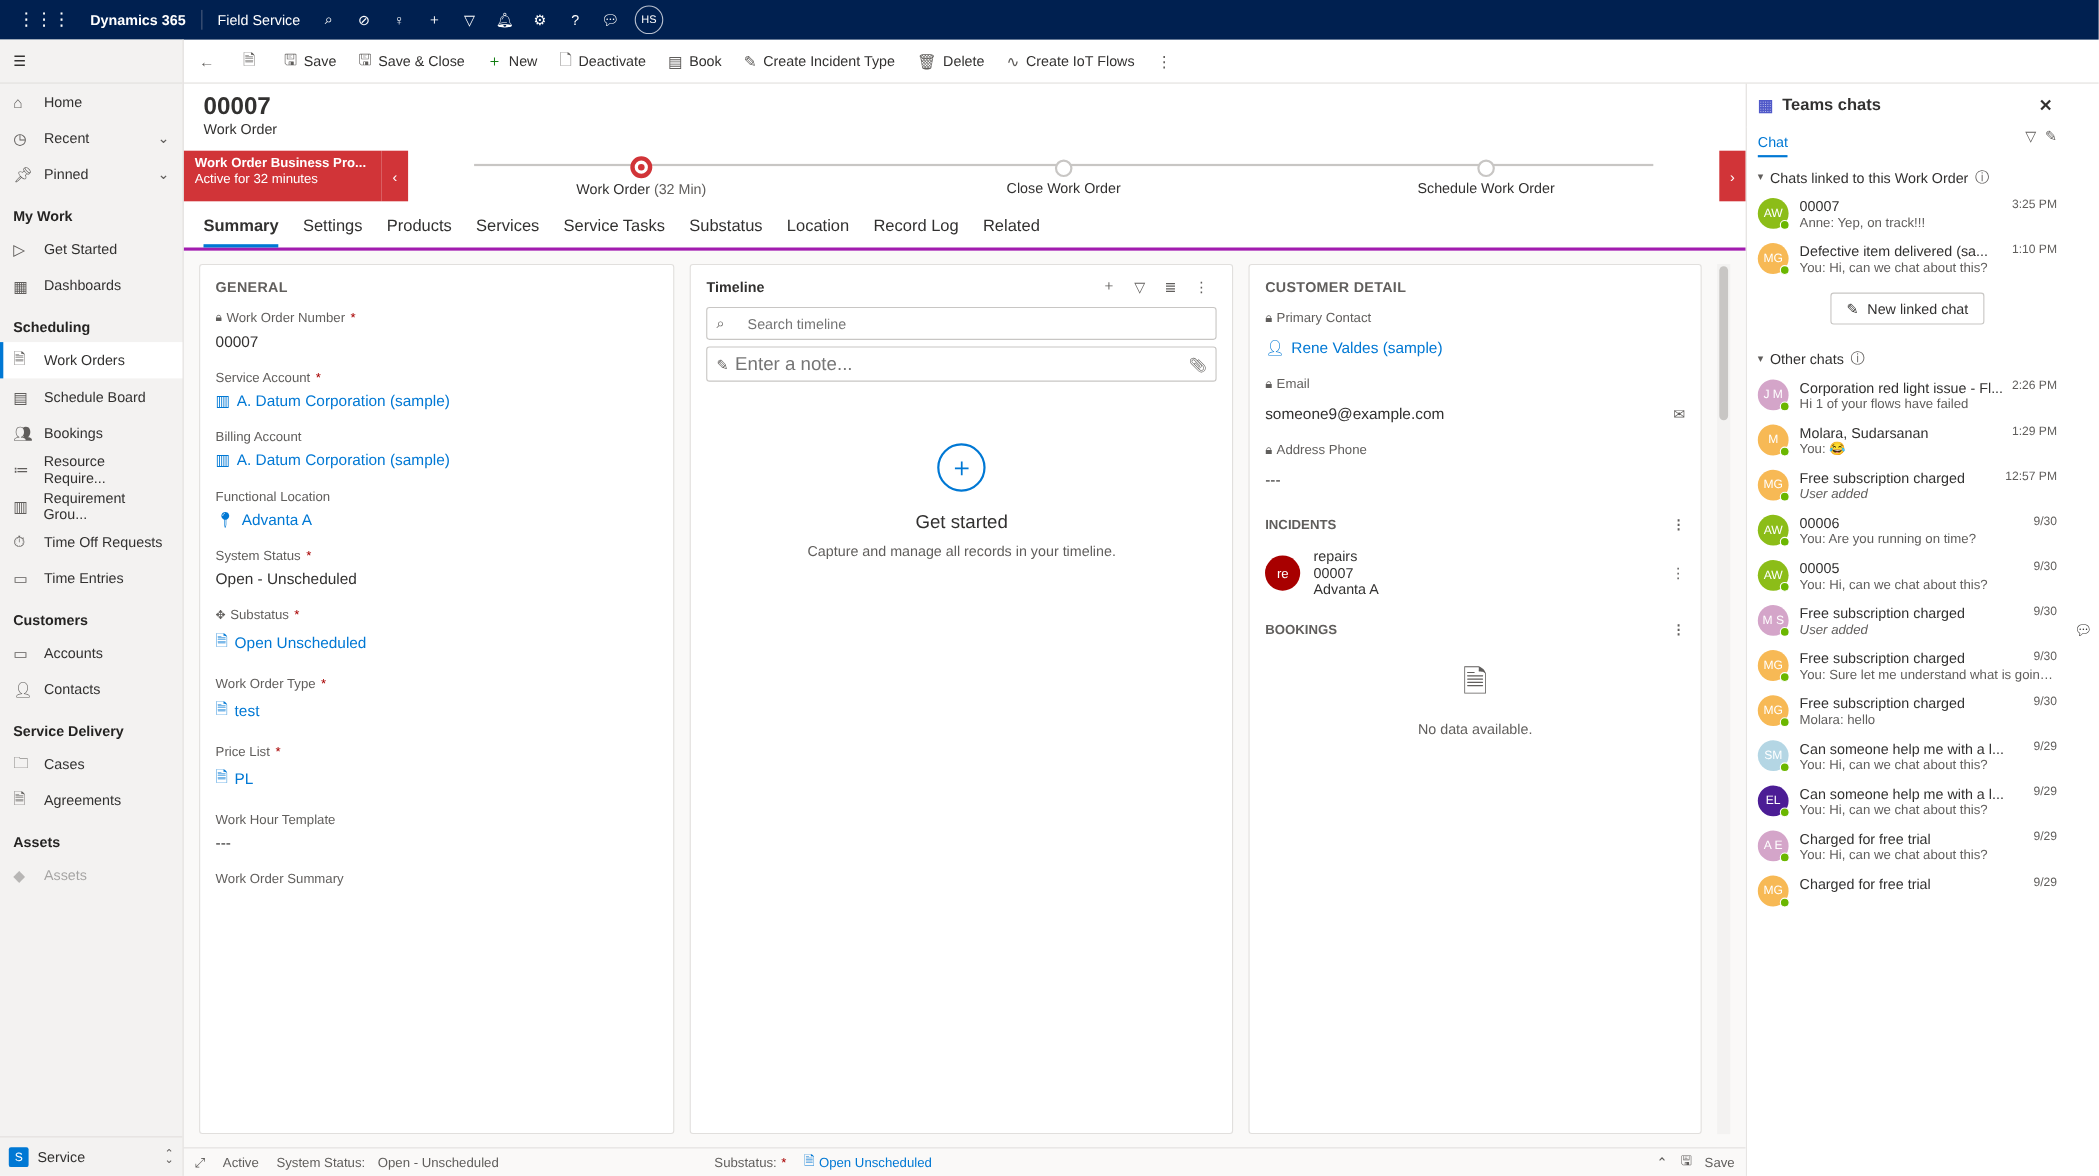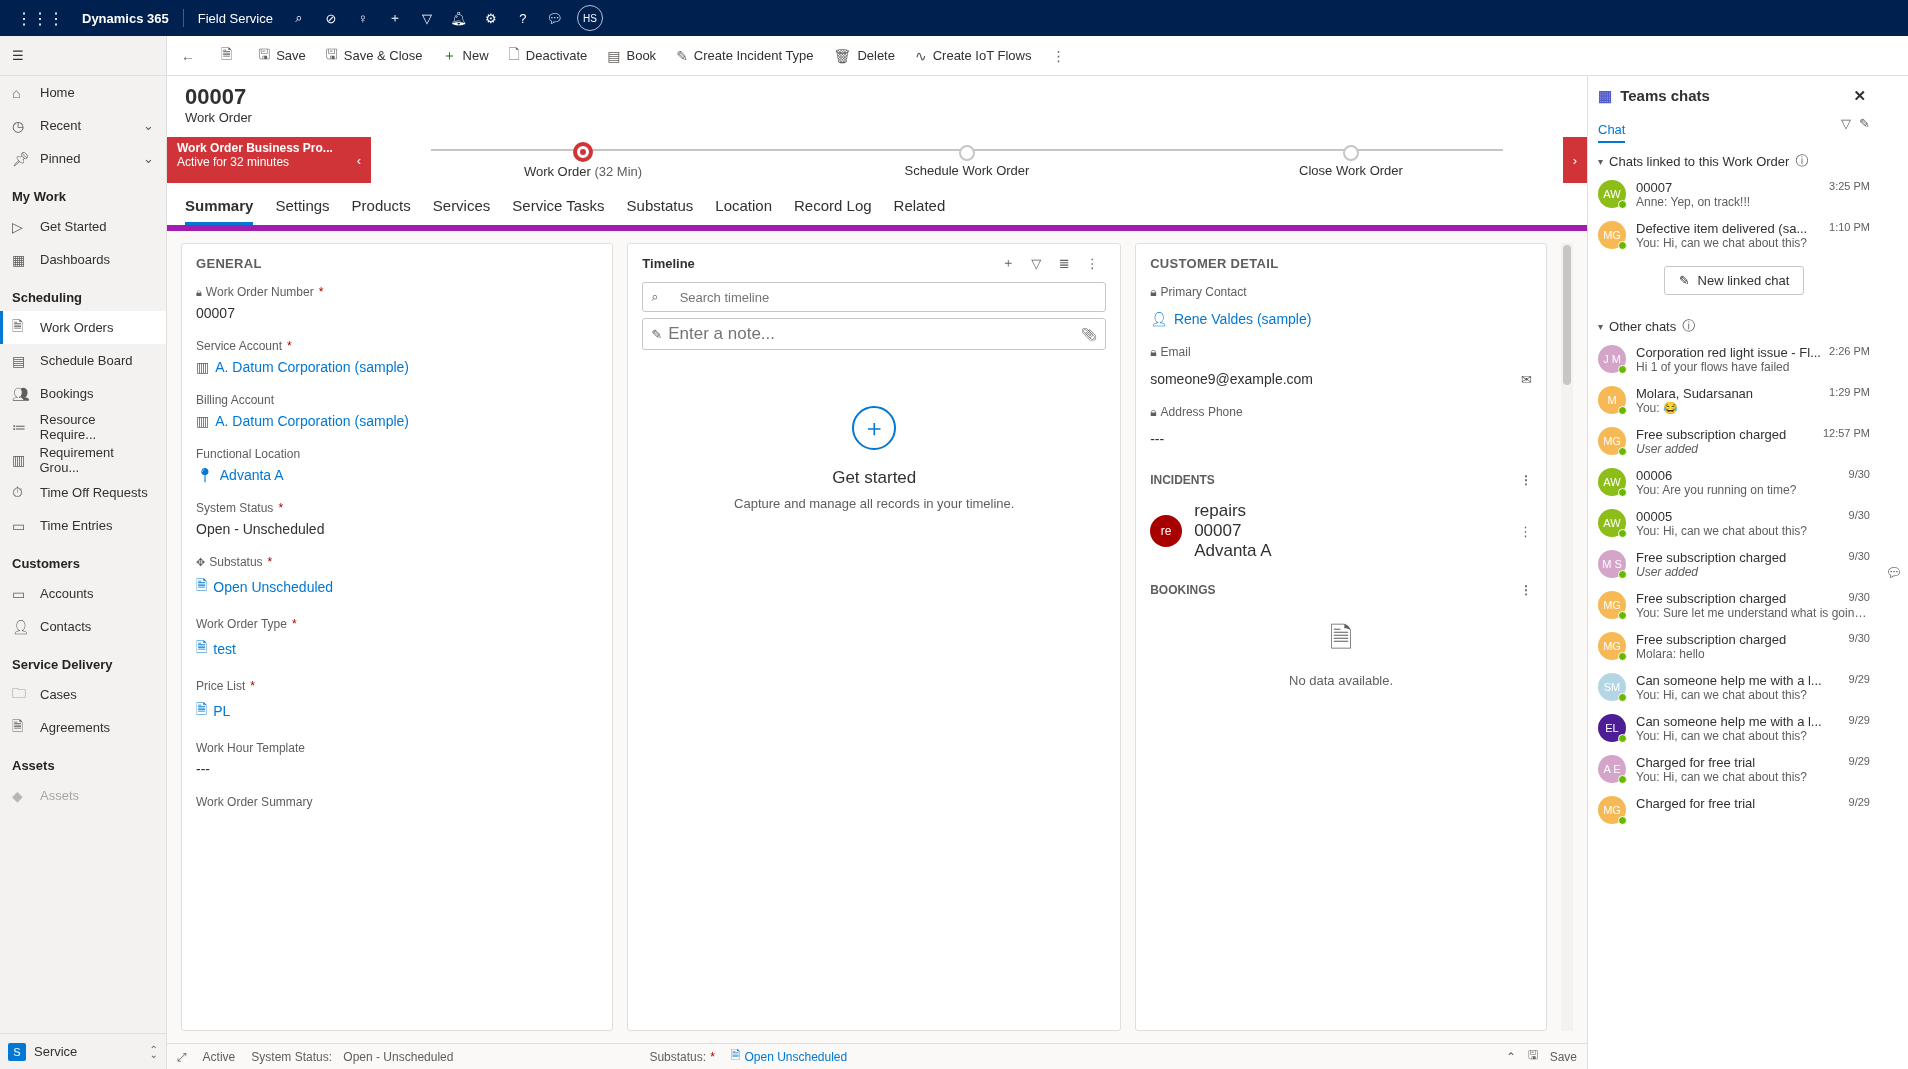--- a/index.html
+++ b/index.html
@@ -49,21 +49,21 @@
   .bpf .bar { flex: 1; display: flex; align-items: center; position: relative; padding: 0 20px; }
   .bpf .line { position: absolute; top: 12px; left: 60px; right: 60px; height: 2px; background: #c8c6c4; }
   .bpf .stage { flex: 1; text-align: center; z-index: 1; }
   .bpf .stage .dot { width: 16px; height: 16px; border-radius: 50%; border: 2px solid #c8c6c4; background: #fff; margin: 2px auto; }
   .bpf .stage.active .dot { border: 4px solid #d13438; width: 20px; height: 20px; background: #fff; margin-top: 0; position: relative; }
   .bpf .stage.active .dot::after { content: ""; position: absolute; inset: 3px; background: #d13438; border-radius: 50%; }
   .bpf .stage .lbl { font-size: 13px; }
   .bpf .arrowR { width: 24px; background: #d13438; display: flex; align-items: center; justify-content: center; color: #fff; }
 
   
-  .tabs { display: flex; padding: 4px 18px 0; gap: 22px; border-bottom: 6px solid #a21caf; }
+  .tabs { display: flex; padding: 4px 18px 0; gap: 22px; border-bottom: 3px solid #a21caf; }
   .tab { padding: 10px 0 8px; font-size: 15px; cursor: pointer; color: #323130; }
   .tab.active { font-weight: 600; border-bottom: 3px solid #0078d4; }
 
   
   .formbody { flex: 1; overflow-y: auto; padding: 12px 14px; display: flex; gap: 14px; background: #faf9f8; }
   .card { background: #fff; border: 1px solid #e1dfdd; border-radius: 3px; flex: 1; min-width: 0; }
   .card .cardhdr { font-weight: 600; padding: 12px 14px 8px; text-transform: uppercase; color: #605e5c; font-size: 13px; letter-spacing: 0.3px; display: flex; align-items: center; }
   .field { padding: 6px 14px; }
   .flabel { font-size: 12px; color: #605e5c; display: flex; align-items: center; gap: 4px; }
   .flabel .lock { font-size: 11px; }
@@ -80,21 +80,21 @@
   .enterbox { margin: 6px 14px; border: 1px solid #c8c6c4; border-radius: 3px; height: 32px; display: flex; align-items: center; padding: 0 8px; color: #605e5c; }
   .enterbox input { border: none; outline: none; flex: 1; font-size: 17px; margin-left: 6px; }
   .tl-empty { text-align: center; padding: 50px 20px 40px; }
   .tl-empty .plus { width: 44px; height: 44px; border: 2px solid #0078d4; border-radius: 50%; margin: 0 auto 18px; display: flex; align-items: center; justify-content: center; color: #0078d4; font-size: 24px; }
   .tl-empty .h { font-size: 17px; margin-bottom: 8px; }
   .tl-empty .p { color: #605e5c; font-size: 13px; }
 
   .detail-sub { padding: 6px 14px; font-size: 12px; color: #605e5c; display: flex; align-items: center; gap: 4px; }
   .incident-item { display: flex; align-items: center; padding: 8px 14px; gap: 12px; }
   .inc-av { width: 32px; height: 32px; background: #a80000; color: #fff; border-radius: 50%; display: flex; align-items: center; justify-content: center; font-size: 12px; }
-  .inc-body .l1 { font-size: 17px; }
+  .inc-body .l1 { font-size: 13px; }
   .section-hdr { font-weight: 700; padding: 14px 14px 6px; color: #605e5c; text-transform: uppercase; font-size: 12px; display: flex; }
   .section-hdr .m { margin-left: auto; color: #605e5c; cursor: pointer; }
   .nodata { text-align: center; padding: 14px 0 24px; color: #605e5c; }
   .nodata .fi { font-size: 28px; display: block; margin-bottom: 8px; }
 
   
   .statusbar { height: 26px; border-top: 1px solid #e1dfdd; display: flex; align-items: center; padding: 0 10px; font-size: 12px; color: #605e5c; gap: 16px; background: #faf9f8; }
   .statusbar .sf { display: flex; align-items: center; gap: 4px; }
   .statusbar .link2 { color: #0078d4; display: flex; align-items: center; gap: 4px; }
   .statusbar .right { margin-left: auto; display: flex; align-items: center; gap: 12px; }
@@ -299,25 +299,25 @@
           </div>
           <div class="arrow">‹</div>
           <div class="bar">
             <div class="line"></div>
             <div class="stage active">
               <div class="dot"></div>
               <div class="lbl"><span>Work Order</span> <span style="color:#605e5c">(32 Min)</span></div>
             </div>
             <div class="stage">
               <div class="dot"></div>
-              <div class="lbl">Schedule Work Order</div>
+              <div class="lbl">Close Work Order</div>
             </div>
             <div class="stage">
               <div class="dot"></div>
-              <div class="lbl">Close Work Order</div>
+              <div class="lbl">Schedule Work Order</div>
             </div>
           </div>
           <div class="arrowR">›</div>
         </div>
 
         <div class="tabs">
           <div class="tab active">Summary</div>
           <div class="tab">Settings</div>
           <div class="tab">Products</div>
           <div class="tab">Services</div>

